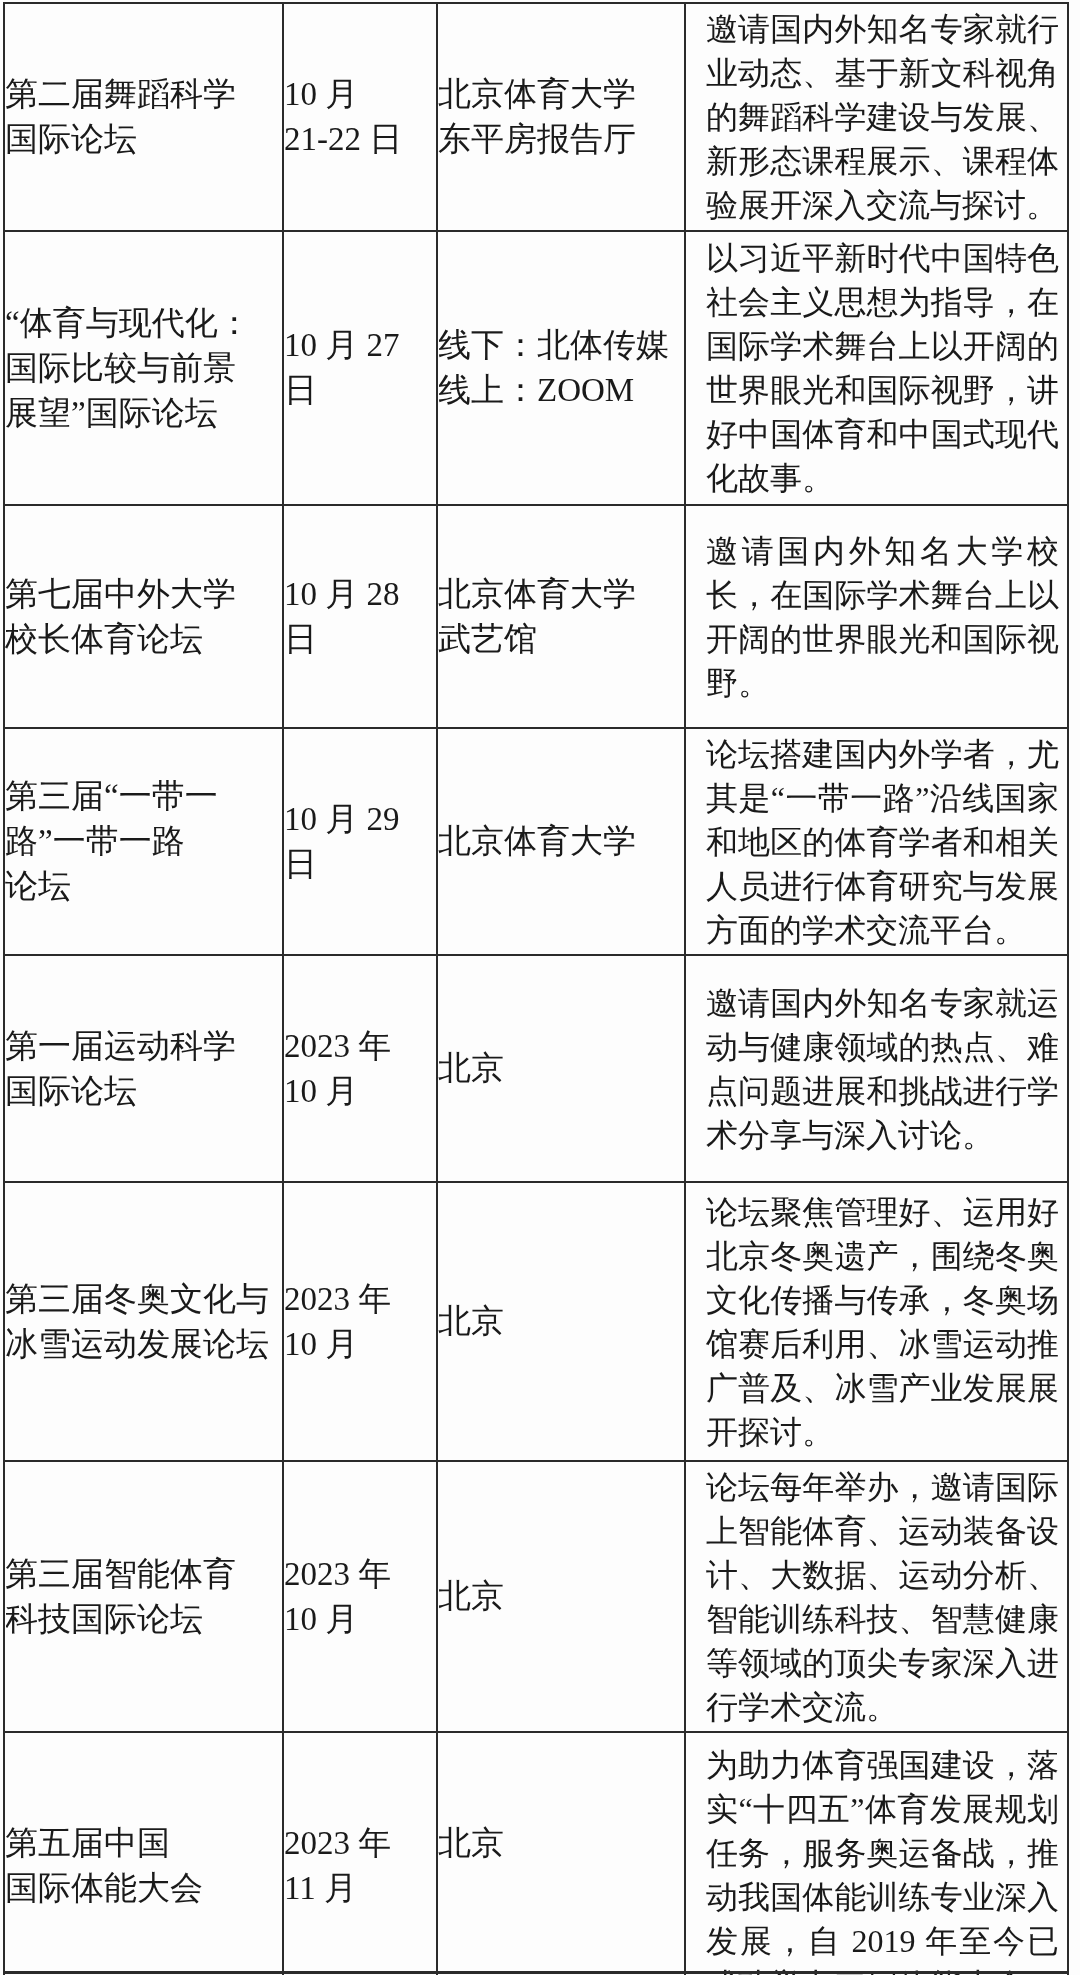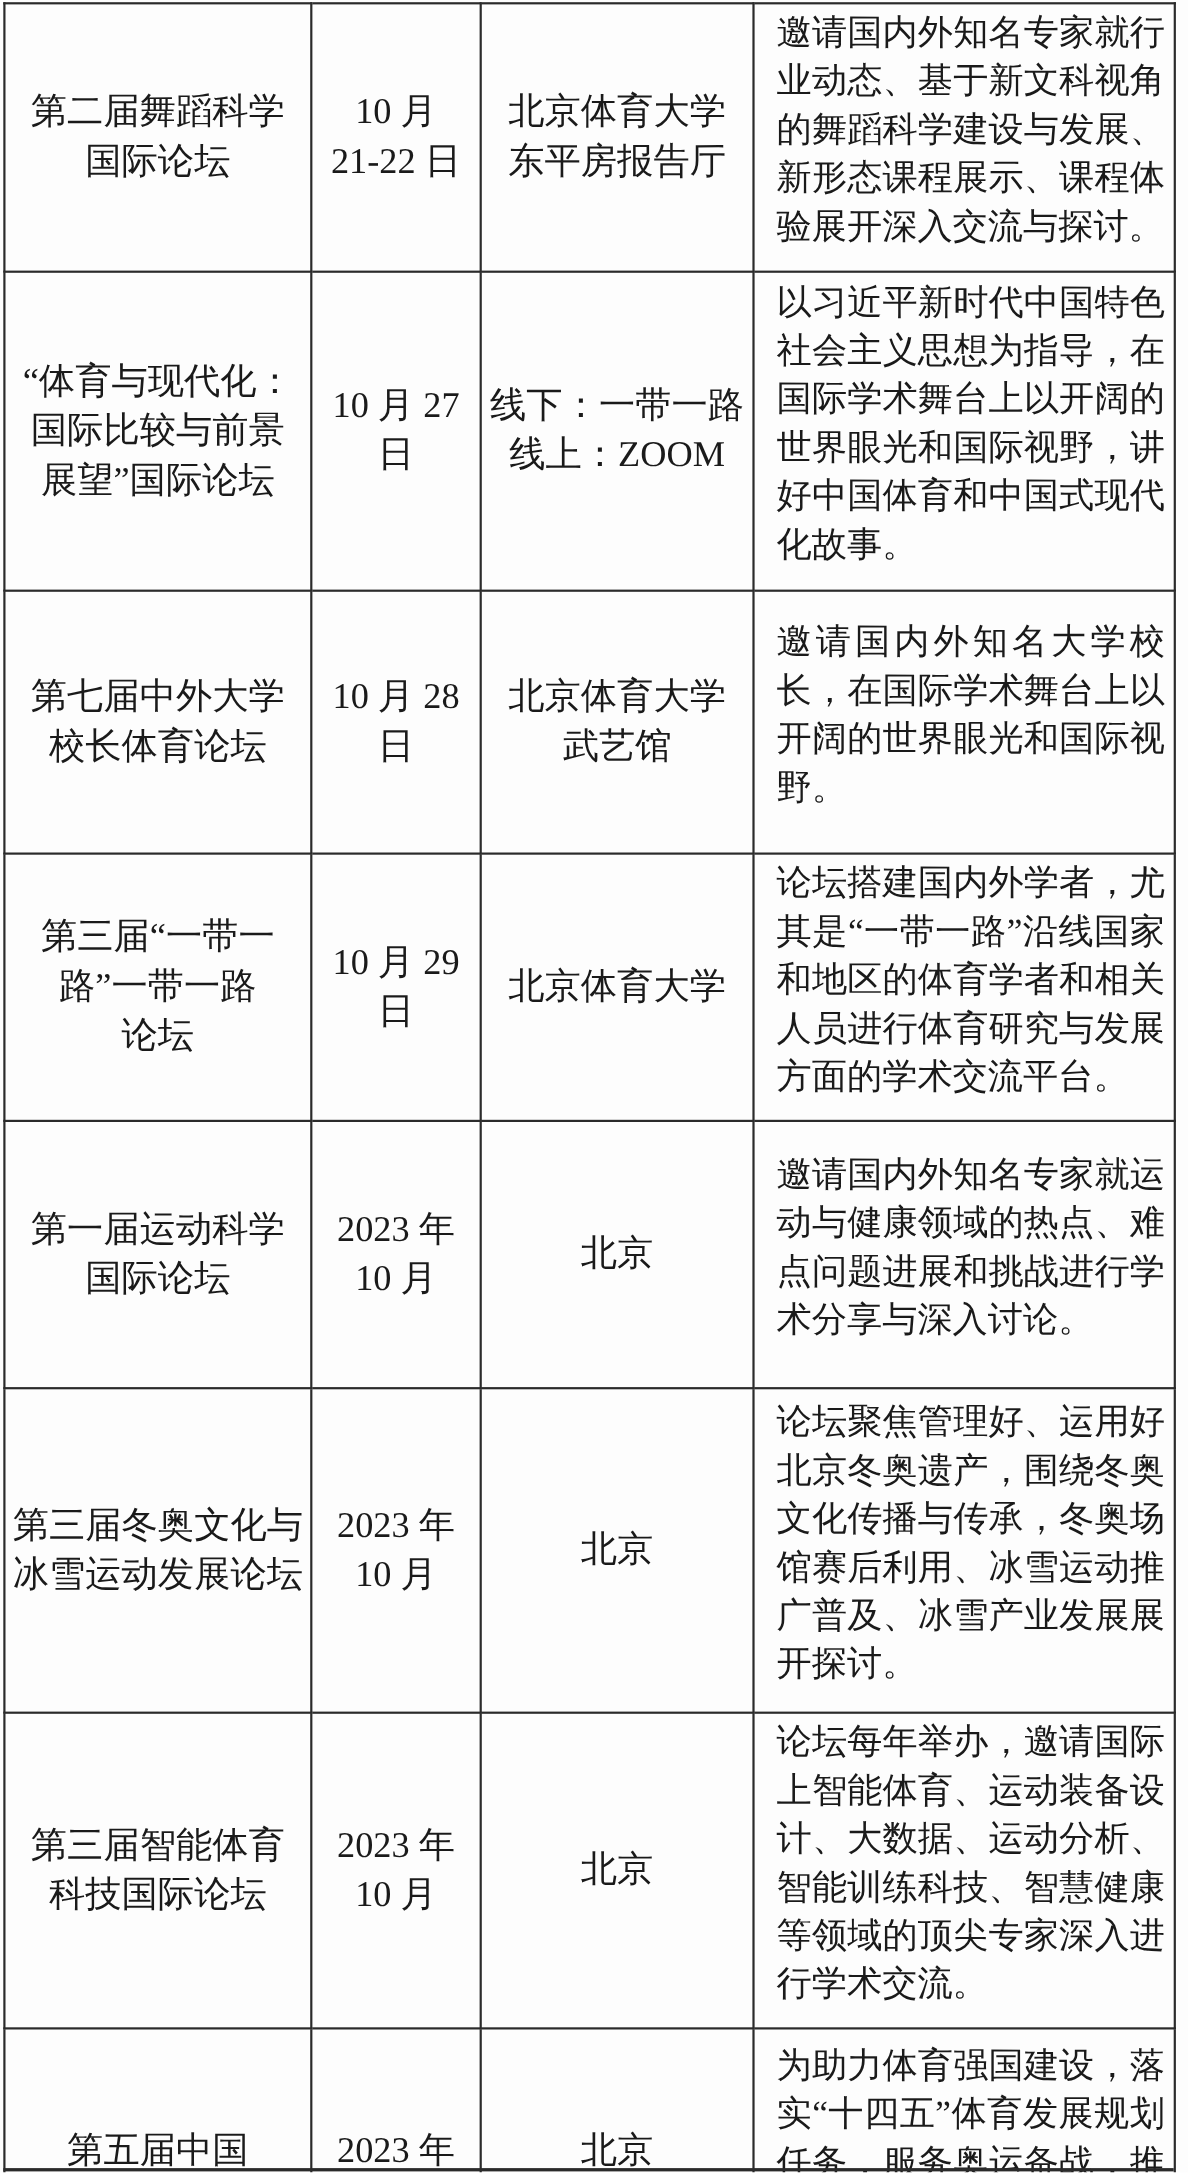--- a/index.html
+++ b/index.html
@@ -25,28 +25,27 @@
   col.c4 { width: 383px; }
   td {
     border: 2.5px solid #2b2b2b;
     vertical-align: middle;
     font-size: 33px;
     line-height: 45px;
     padding: 0;
     overflow: hidden;
   }
   td.name, td.date, td.loc {
-    text-align: center;
     white-space: pre-line;
   }
   td.desc {
     font-size: 32px;
     line-height: 44px;
     text-align: justify;
-    padding: 2px 8px 18px 20px;
+    padding: 2px 8px 2px 20px;
   }
   tr:nth-child(1) td { height: 222px; }
   tr:nth-child(2) td { height: 268px; border-radius: 20px; }
   tr:nth-child(3) td { height: 217px; }
   tr:nth-child(4) td { height: 221px; font-family: Liberation Serif, serif; }
   tr:nth-child(5) td { height: 221px; }
   tr:nth-child(6) td { height: 273px; margin-top: 40px; }
   tr:nth-child(7) td { height: 265px; border-radius: 12px; }
   tr:nth-child(8) td { height: 420px; vertical-align: top; }
   tr:nth-child(8) td.name,
@@ -82,21 +81,21 @@
         <td class="loc">北京体育大学
 东平房报告厅</td>
         <td class="desc">邀请国内外知名专家就行业动态、基于新文科视角的舞蹈科学建设与发展、新形态课程展示、课程体验展开深入交流与探讨。</td>
       </tr>
       <tr>
         <td class="name">“体育与现代化：
 国际比较与前景
 展望”国际论坛</td>
         <td class="date">10 月 27
 日</td>
-        <td class="loc">线下：一带一路
+        <td class="loc">线下：北体传媒
 线上：ZOOM</td>
         <td class="desc">以习近平新时代中国特色社会主义思想为指导，在国际学术舞台上以开阔的世界眼光和国际视野，讲好中国体育和中国式现代化故事。</td>
       </tr>
       <tr>
         <td class="name">第七届中外大学
 校长体育论坛</td>
         <td class="date">10 月 28
 日</td>
         <td class="loc">北京体育大学
 武艺馆</td>

